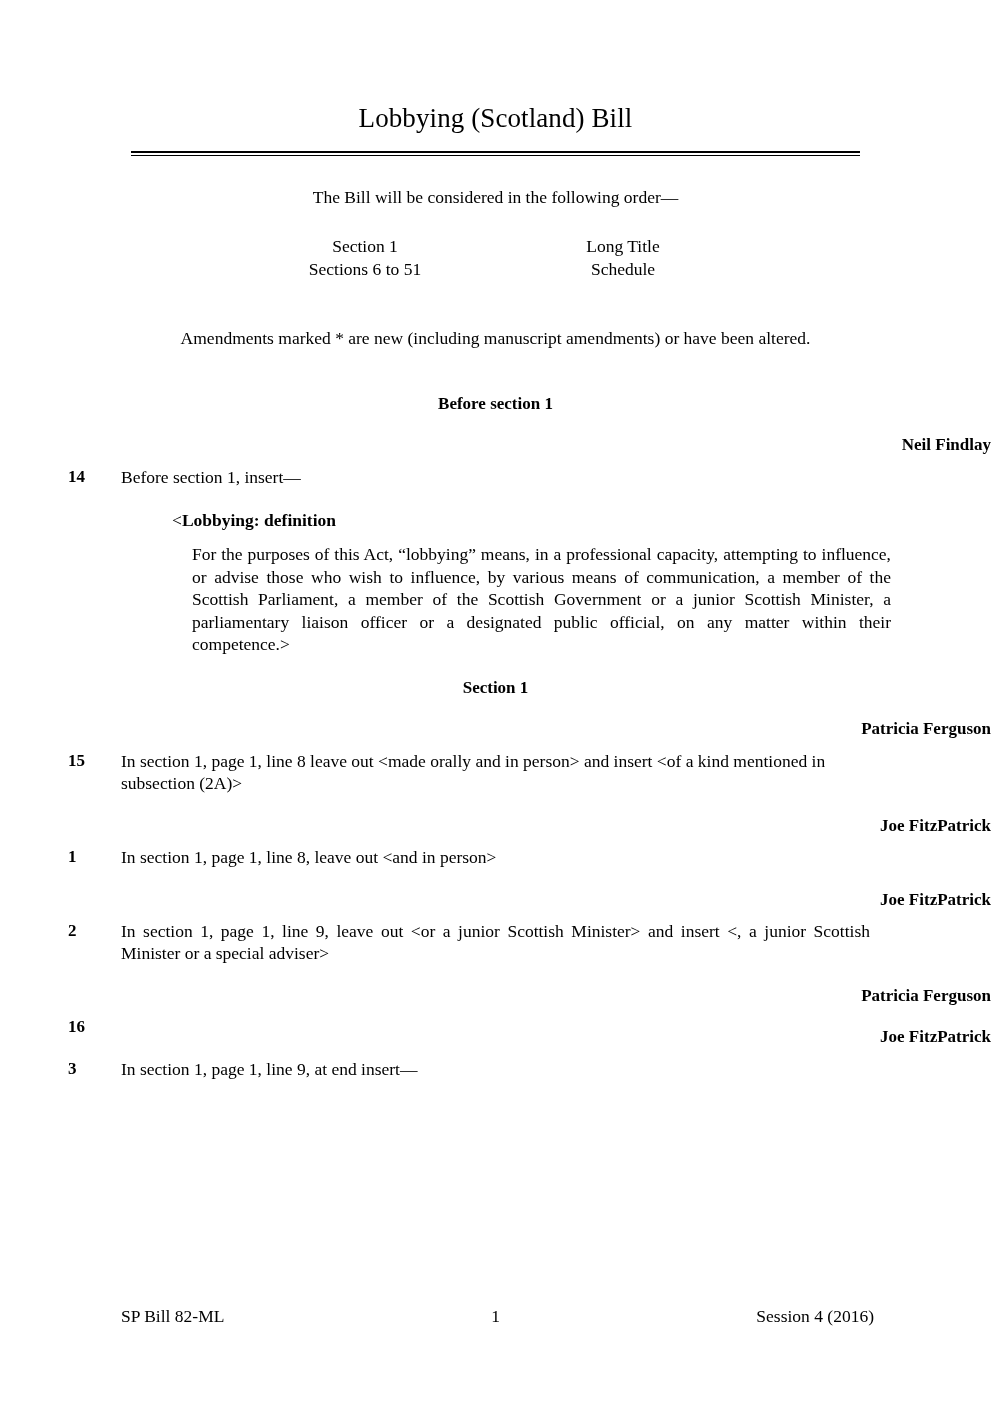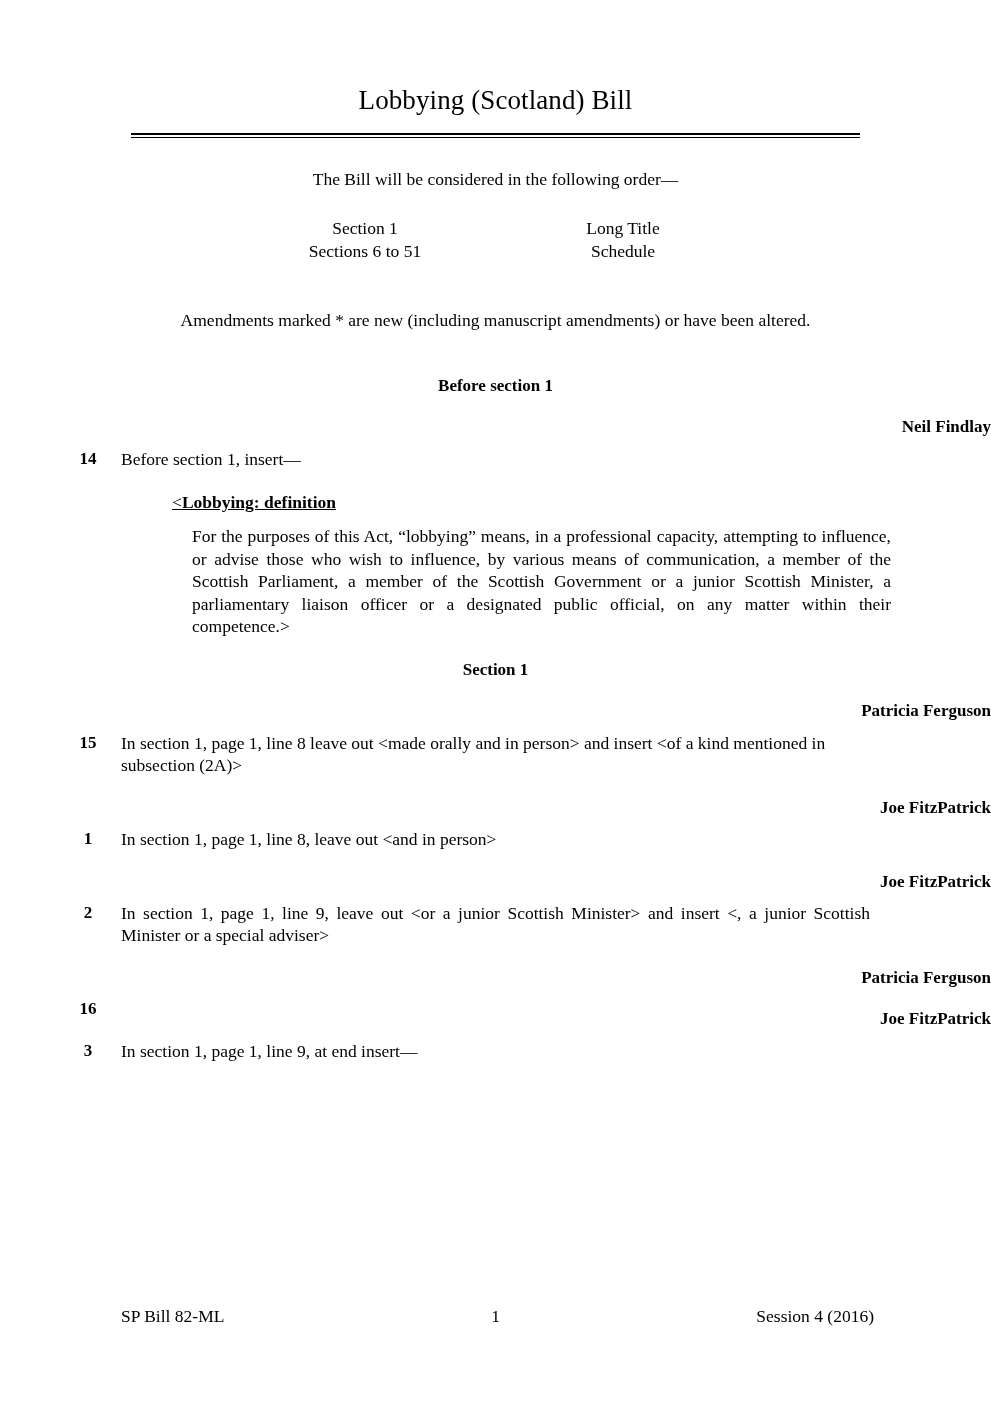--- a/index.html
+++ b/index.html
@@ -22,22 +22,22 @@
     overflow: hidden;
     box-sizing: border-box;
   }
 
   
   .doc-title {
     text-align: center;
     font-size: 27px;
     font-weight: normal;
     letter-spacing: 0.1px;
-    margin: 6px;
-    padding-top: 80px;
+    margin: 0;
+    padding-top: 104px;
     line-height: 1.1;
   }
   .rule-double {
     margin: 17px 131px 0 131px;
     border: none;
     border-top: 2.2px solid #000;
     border-bottom: 1.3px solid #000;
     height: 2.4px;
     background: #ffffff;
     box-sizing: content-box;
@@ -112,38 +112,37 @@
     font-size: 17.5px;
     line-height: 22.5px;
   }
   .amendment .num {
     position: absolute;
     left: 68px;
     top: 0;
     width: 40px;
     font-weight: bold;
     font-size: 17px;
-    text-align: center;
+    text-align: left;
     line-height: 22.5px;
   }
   .amendment .body { display: block; }
   .amendment.justify .body { text-align: justify; text-justify: inter-word; }
 
   
   .sp-name   { margin-top: 21px; }
   .sp-amend  { margin-top: 10px; }
 
   
   .inserted-head {
     margin: 0;
     padding-left: 172px;
     padding-top: 22px;
     font-size: 17.5px;
     line-height: 1.2;
-    text-decoration: underline;
   }
   .inserted-head .angle { font-weight: normal; }
   .inserted-head .ttl { font-weight: bold; }
   .inserted-body {
     margin: 0;
     padding-left: 192px;
     padding-right: 100px;
     padding-top: 12px;
     font-size: 17.5px;
     line-height: 22.5px;

